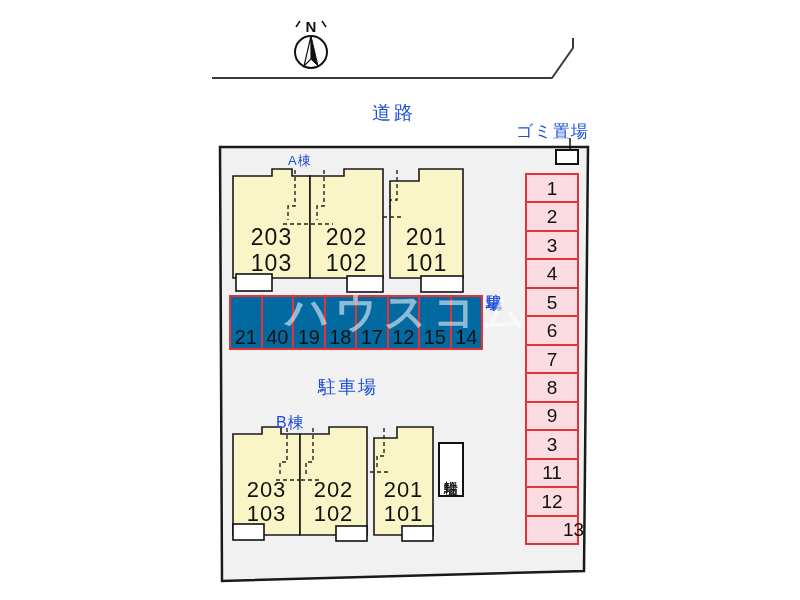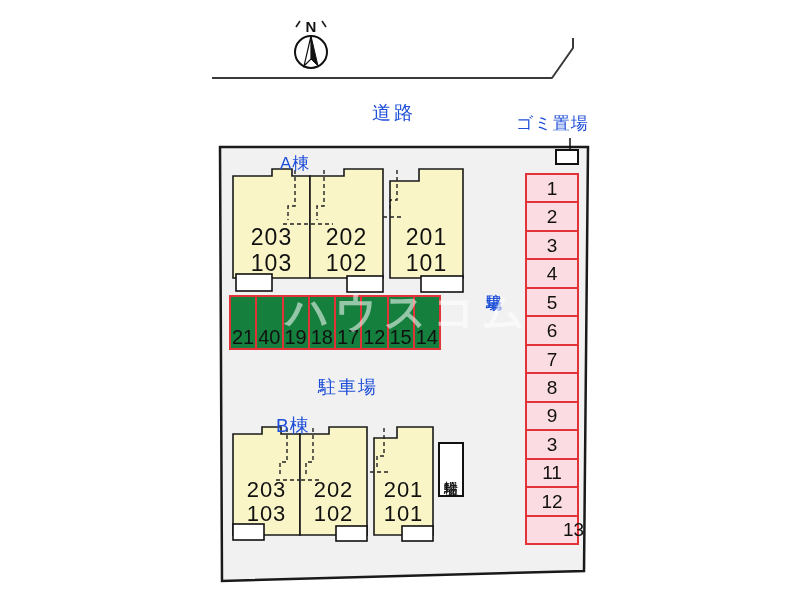--- a/index.html
+++ b/index.html
@@ -5,22 +5,22 @@
   html,body{margin:0;padding:0;background:#fff;}
   .canvas{
     position:relative;width:800px;height:600px;background:#ffffff;overflow:hidden;
     font-family:"Liberation Sans","DejaVu Sans",sans-serif;color:#111;
   }
   svg{position:absolute;left:0;top:0;}
   .lbl{position:absolute;white-space:nowrap;color:#1d4ed8;}
   .vertical{writing-mode:vertical-rl;text-orientation:upright;}
   
   .prow{
-    position:absolute;left:229px;top:295px;width:212px;height:55px;
-    border:2px solid #e23438;background:#15803d;display:flex;box-sizing:border-box;
+    position:absolute;left:229px;top:295px;width:254px;height:55px;
+    border:2px solid #e23438;background:#0369a1;display:flex;box-sizing:border-box;
   }
   .prow .pcell{
     flex:1;border-right:2px solid #e23438;display:flex;flex-direction:column;
     justify-content:flex-end;align-items:center;padding-bottom:1px;box-sizing:border-box;
   }
   .prow .pcell:last-child{border-right:none;}
   .prow .pnum{font-size:20px;line-height:20px;}
   
   .pcol{
     position:absolute;left:525px;top:173px;width:54px;height:372px;
@@ -100,23 +100,23 @@
       <path d="M287,428 V462 H280 V476"></path>
         <path d="M276,480 H299"></path>
       <path d="M313,428 V462 H306 V476"></path>
         <path d="M301,480 H322"></path>
       <path d="M384,428 V456 H377 V468"></path>
         <path d="M370,472 H390"></path>
     </g>
   </svg>
 
   <div class="lbl" style="left:372px;top:100px;font-size:19px;letter-spacing:3px;">道路</div>
-  <div class="lbl" style="left:516px;top:112px;font-size:17px;letter-spacing:1px;">ゴミ置場</div>
-  <div class="lbl" style="left:280px;top:152px;font-size:17px;letter-spacing:1px;">A棟</div>
-  <div class="lbl" style="left:276px;top:413px;font-size:19px;letter-spacing:1px;">B棟</div>
+  <div class="lbl" style="left:516px;top:120px;font-size:17px;letter-spacing:1px;">ゴミ置場</div>
+  <div class="lbl" style="left:288px;top:152px;font-size:13px;letter-spacing:1px;">A棟</div>
+  <div class="lbl" style="left:276px;top:413px;font-size:16px;letter-spacing:1px;">B棟</div>
   <div class="lbl" style="left:318px;top:375px;font-size:18px;letter-spacing:2px;">駐車場</div>
   <div class="lbl vertical" style="left:483px;top:281px;font-size:16px;letter-spacing:1px;">駐車場</div>
 
   <div class="unit-label" style="left:233px;top:224px;width:77px;">
     <div class="ln">203</div>
     <div class="ln">103</div>
   </div>
   <div class="unit-label" style="left:310px;top:224px;width:73px;">
     <div class="ln">202</div>
     <div class="ln">102</div>

